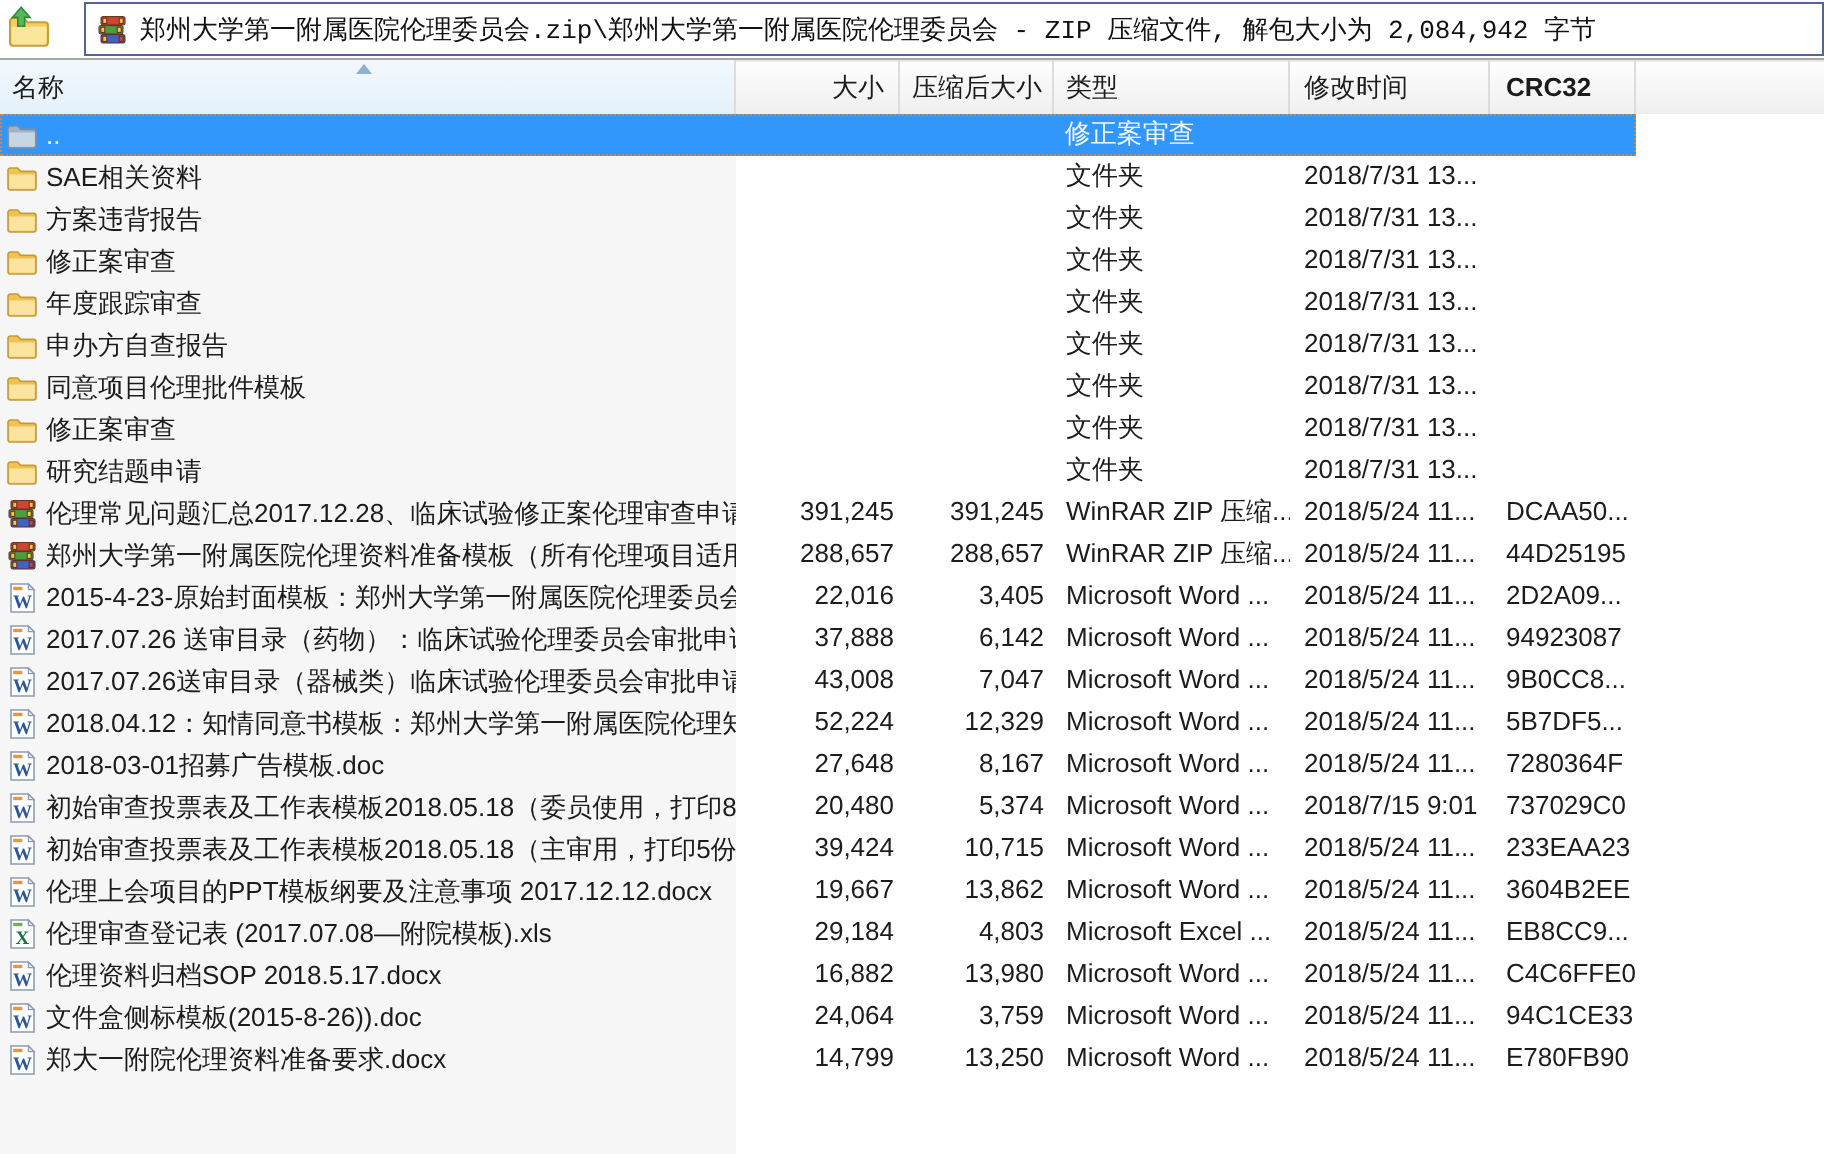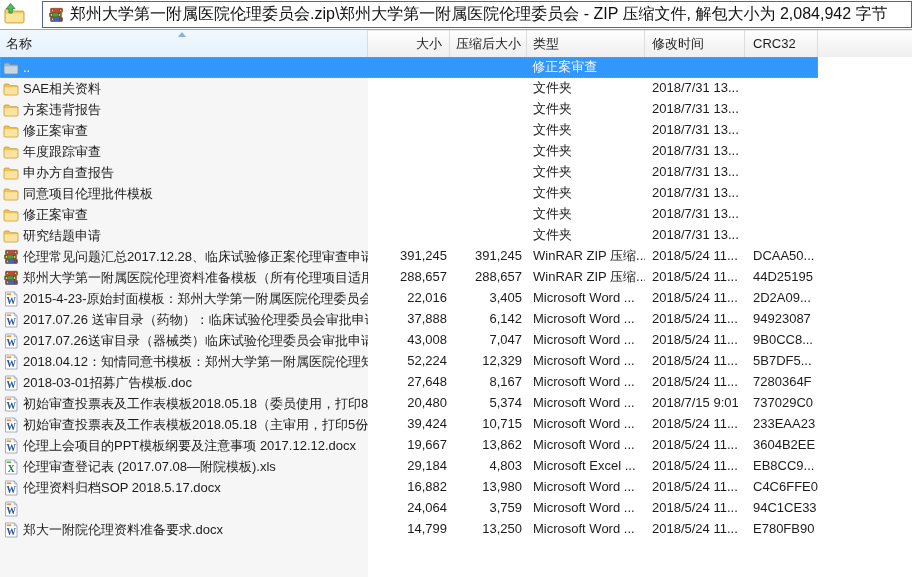--- a/index.html
+++ b/index.html
@@ -12,42 +12,42 @@
 
   
   .topbar { position:absolute; top:0; left:0; width:912px; height:29px; background:#fff; }
   .up-btn { position:absolute; left:2px; top:2px; width:25px; height:25px; cursor:pointer; }
   .addressbar {
     position:absolute; left:42px; top:1px; width:870px; height:27px;
     background:#fff; border:1px solid #51659b;
     display:flex; align-items:center; padding-left:5px; overflow:hidden; white-space:nowrap;
   }
   .addressbar .ab-icon { width:16px; height:16px; flex:0 0 16px; margin-top:1px; }
-  .addressbar .ab-text { margin-left:6px; font-size:16px; color:#111; }
+  .addressbar .ab-text { margin-left:6px; font-size:13px; color:#111;font-family:Liberation Mono, monospace; }
 
   
   .grid-header {
     position:absolute; top:29px; left:0; width:912px; height:28px;
     background:linear-gradient(#ffffff,#f7f7f7 45%,#efefef);
     border-top:1px solid #a8a8a8;
     box-shadow:inset 0 1px 0 #e9e9e9;
     display:flex;
     align-items:center;
   }
   .hcell {
     height:100%; line-height:27px; overflow:hidden; white-space:nowrap;
     border-right:1px solid #dcdcdc; cursor:pointer; position:relative;
   }
   .hcell.sorted { background:linear-gradient(#f2f8fd,#e4f1fb); }
   .h-name  { width:368px; padding-left:6px; }
   .h-size  { width:82px;  text-align:right; padding-right:7px; }
   .h-packed{ width:77px;  text-align:right; padding-right:5px; }
   .h-type  { width:118px; padding-left:6px; }
   .h-modified{ width:100px; padding-left:7px; }
-  .h-crc32 { width:73px;  padding-left:8px; }
+  .h-crc32 { width:73px;  padding-left:8px;font-weight:bold; }
   .h-fill  { flex:1; border-right:none; cursor:default; }
   .sort-arrow {
     position:absolute; left:178px; top:2px; width:0; height:0;
     border-left:4px solid transparent; border-right:4px solid transparent;
     border-bottom:5px solid #8fafcc;
   }
 
   
   .list {
     position:absolute; top:57px; left:0; width:912px; height:520px;
@@ -488,20 +488,21 @@
       <div class="row">
         <div class="cell c-name">
           <span class="file-icon">
             <svg width="16" height="16" viewBox="0 0 16 16">
               <path d="M2.5 1h8.7L14 3.8V15H2.5z" fill="#ffffff" stroke="#8e9bb0" stroke-width="0.8"></path>
               <path d="M11.2 1 14 3.8h-2.8z" fill="#dfe6ee" stroke="#8e9bb0" stroke-width="0.6"></path>
               <rect x="3.6" y="2.4" width="4.6" height="1.7" fill="#e8953f"></rect>
               <text x="8.2" y="12.8" font-size="9.5" font-weight="bold" font-family="Liberation Serif,serif" fill="#2b579a" text-anchor="middle">W</text>
             </svg>
           </span>
+          <span class="name-label">文件盒侧标模板(2015-8-26)).doc</span>
         </div>
         <div class="cell c-size">24,064</div>
         <div class="cell c-packed">3,759</div>
         <div class="cell c-type">Microsoft Word ...</div>
         <div class="cell c-modified">2018/5/24 11...</div>
         <div class="cell c-crc32">94C1CE33</div>
       </div>
       <div class="row">
         <div class="cell c-name">
           <span class="file-icon">

